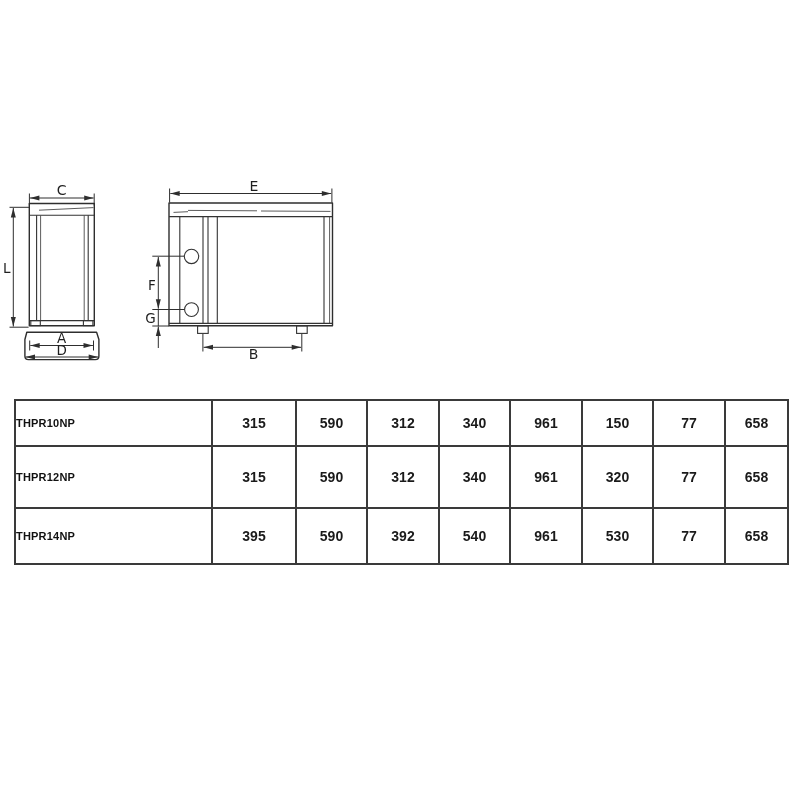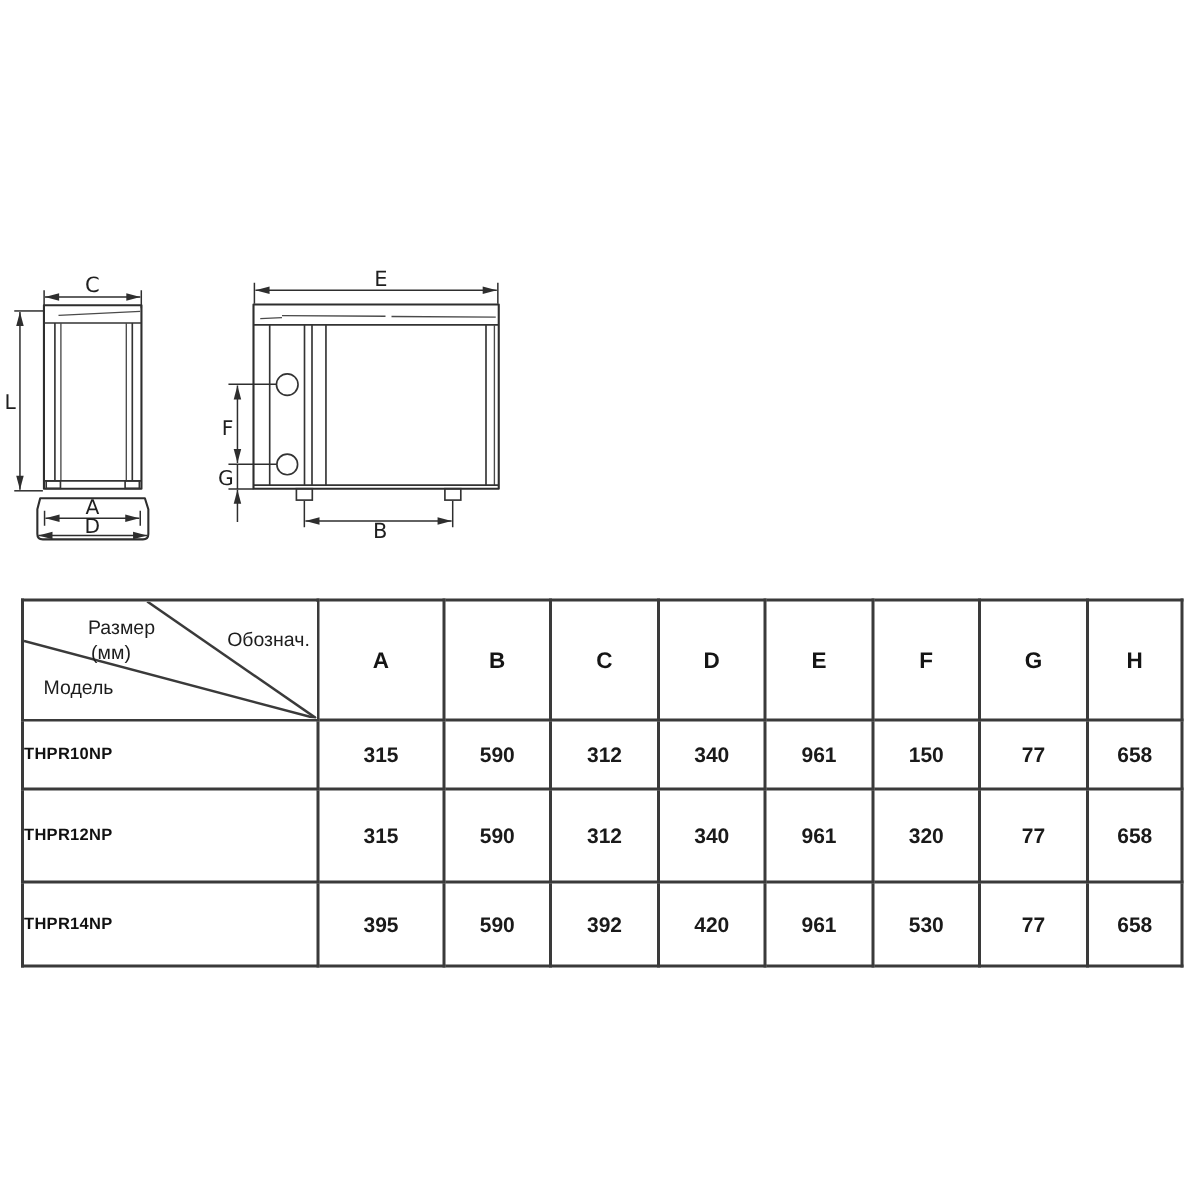--- a/index.html
+++ b/index.html
@@ -146,40 +146,20 @@
           <col style="width:84px">
           <col style="width:71px">
         <col style="width:72px">
           <col style="width:71px">
           <col style="width:72px">
         <col style="width:71px">
           <col style="width:72px">
           <col style="width:63px">
       </colgroup>
       <tbody>
-          <tr class="hdr">
-        <td class="corner">
-          <svg class="diag" viewBox="0 0 197 80" preserveAspectRatio="none">
-            <line x1="83" y1="0" x2="197" y2="80" stroke="#3a3a3a" stroke-width="1.7"></line>
-            <line x1="0" y1="27" x2="197" y2="80" stroke="#3a3a3a" stroke-width="1.7"></line>
-          </svg>
-          <span class="clab c-razmer">Размер</span>
-          <span class="clab c-mm">(мм)</span>
-          <span class="clab c-obo">Обознач.</span>
-          <span class="clab c-model">Модель</span>
-        </td>
-        <th class="col-h">A</th>
-        <th class="col-h">B</th>
-        <th class="col-h">C</th>
-        <th class="col-h">D</th>
-        <th class="col-h">E</th>
-        <th class="col-h">F</th>
-        <th class="col-h">G</th>
-        <th class="col-h">H</th>
-      </tr>
       <tr class="r1">
         <th class="model">THPR10NP</th>
         <td class="val">315</td>
         <td class="val">590</td>
         <td class="val">312</td>
         <td class="val">340</td>
         <td class="val">961</td>
         <td class="val">150</td>
         <td class="val">77</td>
         <td class="val">658</td>
@@ -193,21 +173,21 @@
         <td class="val">961</td>
         <td class="val">320</td>
         <td class="val">77</td>
         <td class="val">658</td>
       </tr>
       <tr class="r3">
         <th class="model">THPR14NP</th>
         <td class="val">395</td>
         <td class="val">590</td>
         <td class="val">392</td>
-        <td class="val">420</td>
+        <td class="val">540</td>
         <td class="val">961</td>
         <td class="val">530</td>
         <td class="val">77</td>
         <td class="val">658</td>
       </tr>
     </tbody>
       </table>
   </div>
 
 </div>

